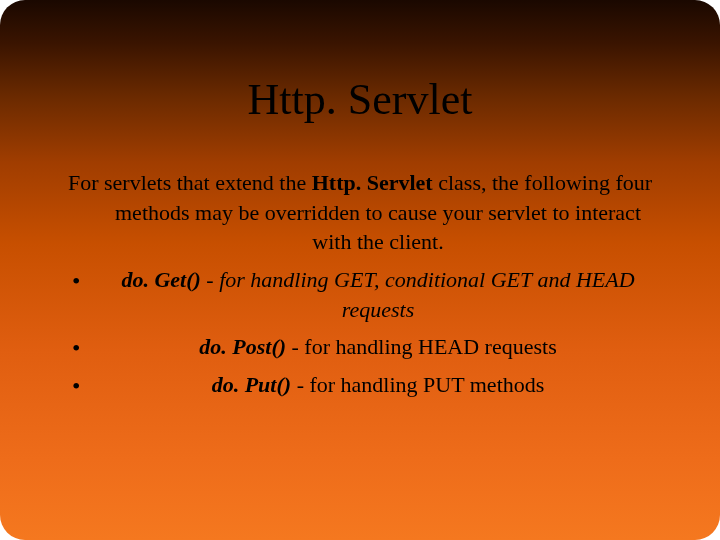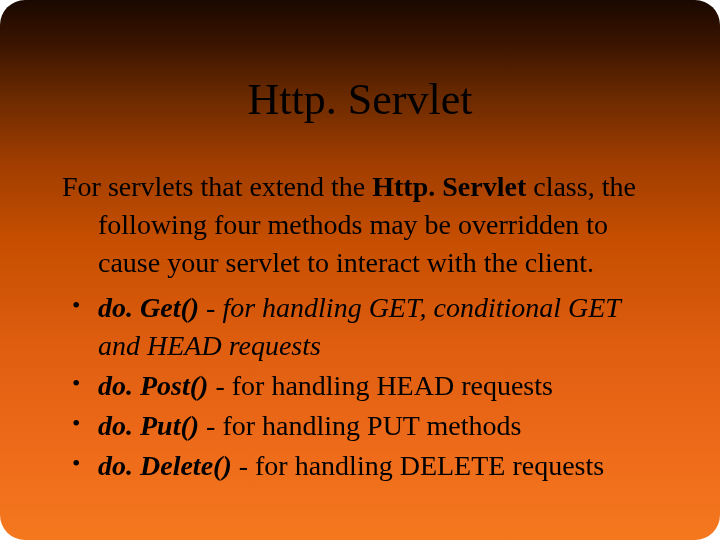--- a/index.html
+++ b/index.html
@@ -35,40 +35,41 @@
     text-align: center;
     font-size: 44px;
     font-weight: 400;
     color: #000;
   }
   .body {
     position: absolute;
     top: 168px;
     left: 62px;
     right: 62px;
-    font-size: 28px;
+    font-size: 22px;
     line-height: 1.35;
+    text-align: center;
   }
   .intro {
     margin: 0 0 8px 0;
     padding-left: 36px;
     text-indent: -36px;
   }
   .bold { font-weight: 700; }
   .boldit { font-weight: 700; font-style: italic; }
   .it { font-style: italic; }
   ul.bullets {
     list-style: none;
     padding: 0;
     margin: 0;
   }
   ul.bullets li {
     position: relative;
     padding-left: 36px;
-    margin: 2px 0;
+    margin: 8px 0;
   }
   ul.bullets li::before {
     content: "•";
     position: absolute;
     left: 10px;
     top: 0;
     font-size: 24px;
     line-height: 1.35;
   }
 </style>
@@ -84,18 +85,15 @@
     <ul class="bullets">
       <li>
         <span class="boldit">do. Get()</span><span> - </span><span class="it">for handling GET, conditional GET and HEAD requests</span>
       </li>
       <li>
         <span class="boldit">do. Post()</span><span> - for handling HEAD requests</span><span class="it"></span>
       </li>
       <li>
         <span class="boldit">do. Put()</span><span> - for handling PUT methods</span><span class="it"></span>
       </li>
-      <li>
-        <span class="boldit">do. Delete()</span><span> - for handling DELETE requests</span><span class="it"></span>
-      </li>
     </ul>
   </div>
 </div>
 
 </body></html>

